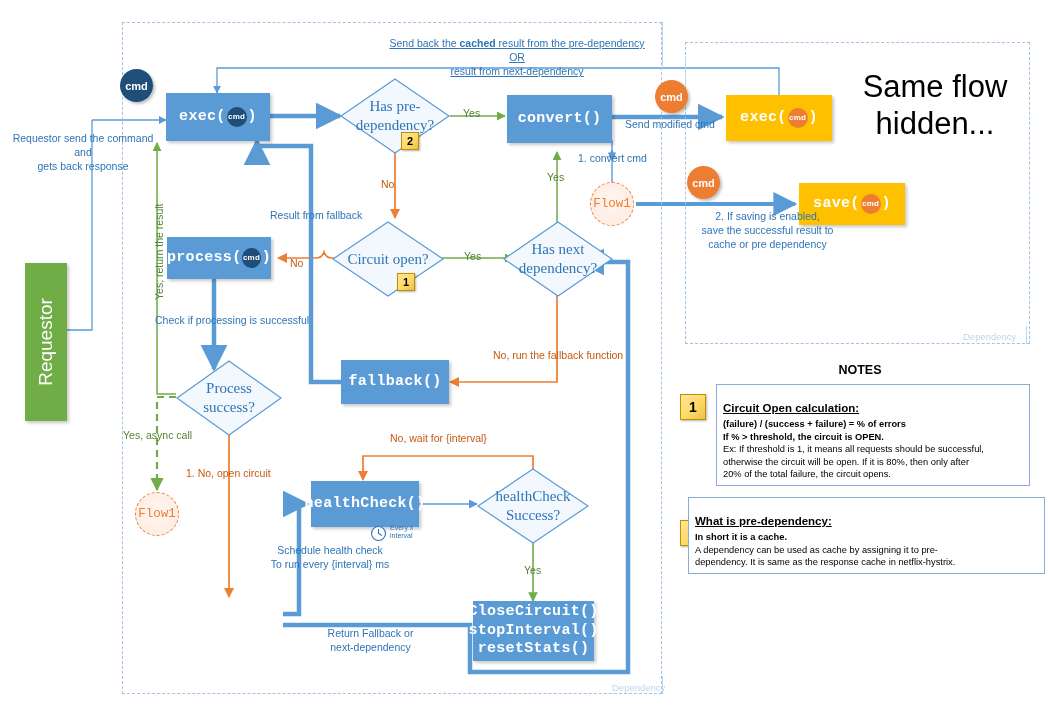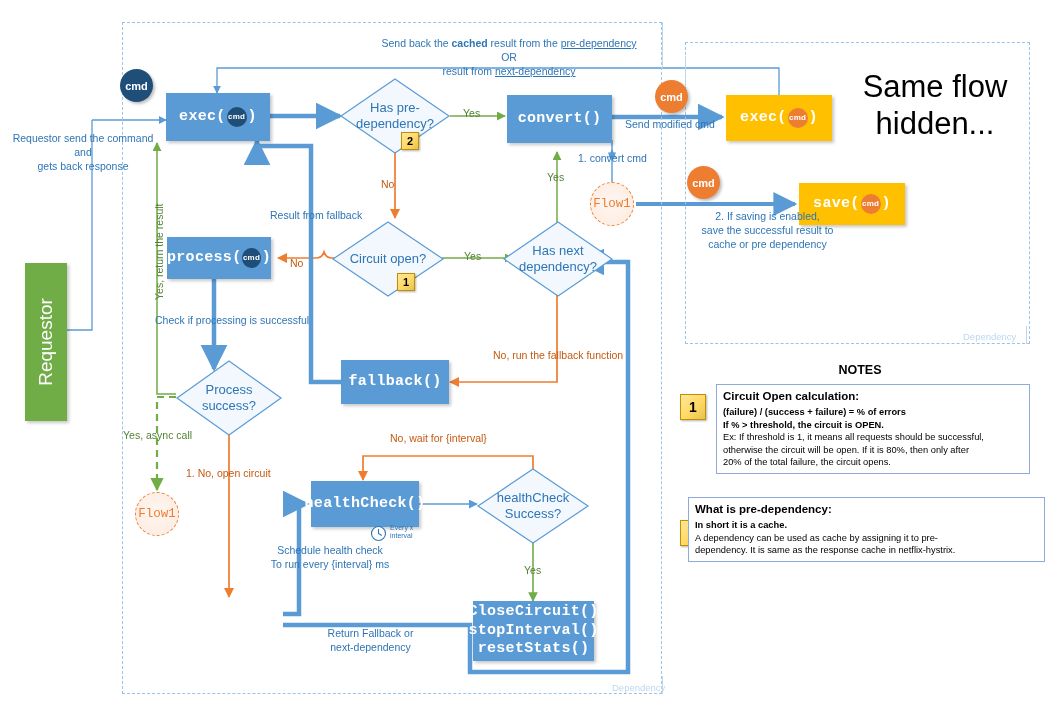--- a/index.html
+++ b/index.html
@@ -96,23 +96,24 @@
 
   
   .diamond-wrap { position: absolute; }
   .diamond-wrap svg { position: absolute; top: 0; left: 0; overflow: visible; }
   .diamond-txt {
     position: absolute;
     inset: 0;
     display: flex; align-items: center; justify-content: center;
     text-align: center;
     color: #2E75B6;
-    font-size: 13px;
+    font-size: 15px;
     line-height: 1.25;
     pointer-events: none;
+    font-family: Liberation Serif, serif;
   }
 
   
   .note-marker {
     position: absolute;
     width: 18px; height: 18px;
     background: linear-gradient(135deg,#FFE699 0%,#FFD966 55%,#E8C24D 100%);
     border: 1px solid #BF9000;
     color: #000;
     font-size: 11px; font-weight: bold;
@@ -173,23 +174,24 @@
   .note-card {
     position: absolute;
     border: 1px solid #8EAADB;
     background: #ffffff;
     padding: 3px 6px 4px 6px;
     font-size: 9.3px;
     color: #000;
     line-height: 1.34;
   }
   .note-card h4 {
-    margin: 1px 0 2px 0;
+    margin: 13px 0 2px 0;
     font-size: 11.5px;
     font-weight: bold;
+    text-decoration: underline;
   }
   .note-card p { margin: 0; }
 
   
   #wires { position: absolute; top:0; left:0; width: 1048px; height: 719px; }
 
   .clock-lbl {
     position: absolute;
     font-size: 7px;
     color: #2E75B6;
@@ -406,21 +408,21 @@
         <polygon points="56,1 111,38 56,75 1,38" fill="#F2F8FD" stroke="#5B9BD5" stroke-width="1.2"></polygon>
       </svg>
     <div class="diamond-txt">
       <div>
         <div>healthCheck</div>
         <div>Success?</div>
       </div>
     </div>
   </div>
 
-  <div class="lbl blue center" style="left:374px; top:36px; width:270px; white-space:normal;">
+  <div class="lbl blue center" style="left:382px; top:36px; width:270px; white-space:normal;text-decoration:underline;">
     <span>Send back the </span><span class="bold">cached</span><span> result from the </span><span class="u">pre-dependency</span><span> OR</span><br>
     <span>result from </span><span class="u">next-dependency</span>
   </div>
 
   <div class="lbl blue center" style="left:8px; top:131px; width:150px;">
     <div>Requestor send the command</div>
     <div>and</div>
     <div>gets back response</div>
   </div>
 

